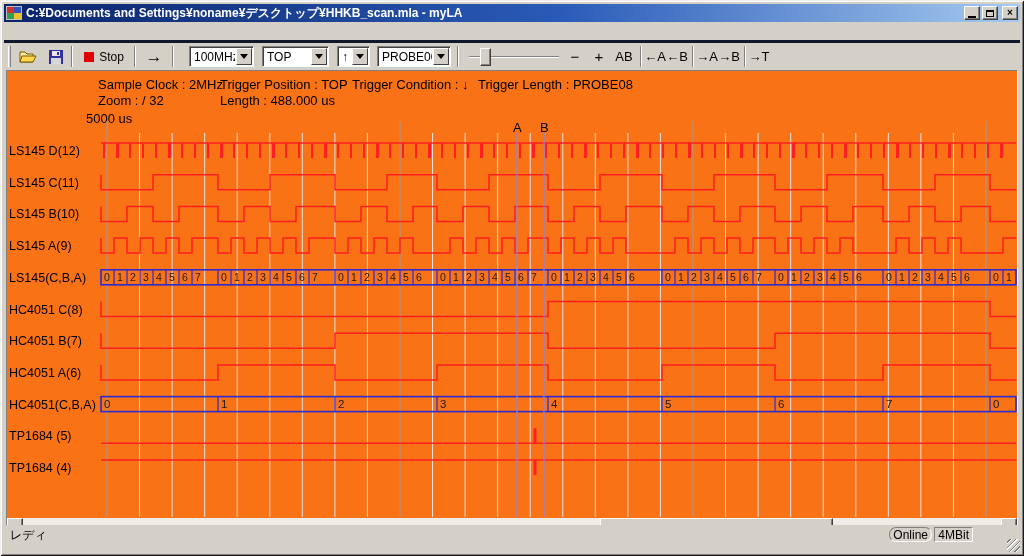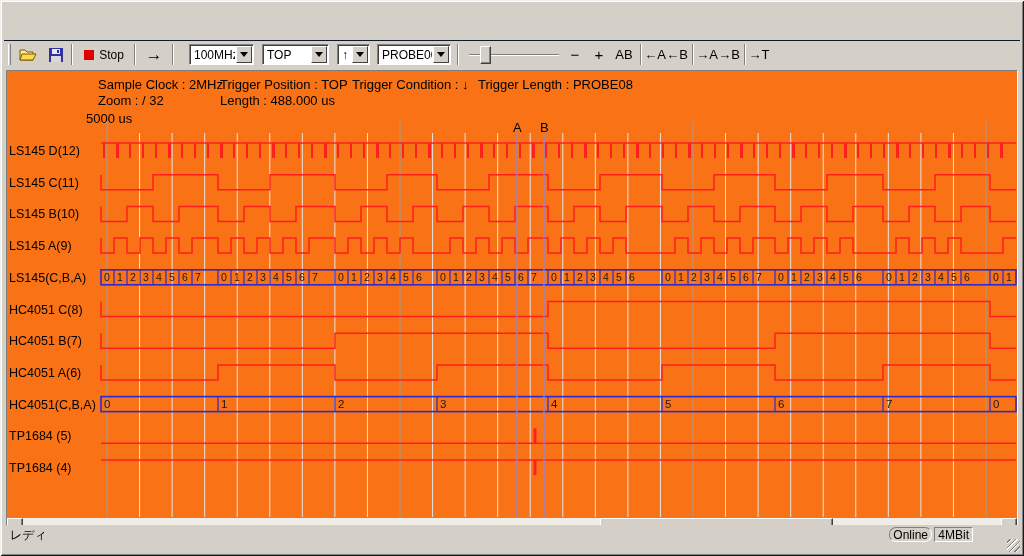--- a/index.html
+++ b/index.html
@@ -11,21 +11,21 @@
     display:flex;align-items:center;padding:0 2px;}
   .ttext{color:#fff;font-size:12px;font-weight:bold;margin-left:4px;white-space:nowrap;overflow:hidden;}
   .wbtns{margin-left:auto;display:flex;gap:2px;}
   .wbtn{width:16px;height:14px;background:#d4d0c8;border:1px solid;border-color:#fff #404040 #404040 #fff;
     box-shadow:inset -1px -1px 0 #808080;display:flex;align-items:center;justify-content:center;
     font-size:10px;font-weight:bold;color:#000;line-height:10px;}
   .gmin{display:block;width:8px;height:2px;background:#000;margin-top:8px;}
   .gmax{display:block;width:8px;height:7px;border:1px solid #000;border-top:2px solid #000;}
   .menubar{position:absolute;left:4px;top:23px;right:4px;height:16px;display:flex;align-items:center;font-size:12px;color:#000;}
   .mitem{padding:1px 8px;}
-  .toolbar{position:absolute;left:4px;top:40px;right:4px;height:28px;border-top:1px solid #0f172a;}
+  .toolbar{position:absolute;left:4px;top:40px;right:4px;height:28px;border-top:3px solid #0f172a;}
   .sep{position:absolute;top:3px;height:21px;width:2px;border-left:1px solid #808080;border-right:1px solid #fff;}
   .grip{position:absolute;top:3px;height:21px;width:3px;border-left:1px solid #fff;border-right:1px solid #808080;}
   .ibtn{position:absolute;top:3px;height:22px;display:flex;align-items:center;justify-content:center;}
   .combo{position:absolute;top:3px;height:21px;background:#fff;border:1px solid;border-color:#808080 #fff #fff #808080;
     box-shadow:inset 1px 1px 0 #404040;display:flex;align-items:center;}
   .cval{flex:1;font-size:12px;padding-left:4px;color:#000;white-space:nowrap;overflow:hidden;}
   .carrow{width:16px;height:17px;margin:1px;background:#d4d0c8;border:1px solid;border-color:#fff #404040 #404040 #fff;
     display:flex;align-items:center;justify-content:center;flex:none;}
   .tri{width:0;height:0;border-left:4px solid transparent;border-right:4px solid transparent;border-top:5px solid #000;}
   .tbtn{position:absolute;top:3px;height:22px;text-align:center;font-size:13px;color:#000;line-height:22px;}
@@ -46,20 +46,41 @@
   .sbox{position:absolute;top:2px;height:15px;border:1px solid;border-color:#808080 #fff #fff #808080;
     padding:0 3px;font-size:12px;line-height:14px;}
   .rgrip{position:absolute;right:0px;bottom:1px;width:13px;height:13px;
     background:repeating-linear-gradient(135deg,transparent 0 2px,#808080 2px 3px,#fff 3px 4px);}
 </style>
 </head>
 <body>
 
 <div class="window">
 
+  <div class="titlebar">
+    <span style="display:flex;">
+      <svg width="16" height="14">
+          <rect x="0" y="0" width="16" height="14" fill="#c0c0c0"></rect>
+          <rect x="1" y="1" width="7" height="6" fill="#d03030"></rect>
+          <rect x="8" y="1" width="7" height="6" fill="#3050c0"></rect>
+          <rect x="1" y="7" width="7" height="6" fill="#30a050"></rect>
+          <rect x="8" y="7" width="7" height="6" fill="#e8c030"></rect>
+        </svg>
+    </span>
+    <span class="ttext">C:¥Documents and Settings¥noname¥デスクトップ¥HHKB_scan.mla - myLA</span>
+    <span class="wbtns">
+      <span class="wbtn">
+          <i class="gmin"></i>
+        </span>
+      <span class="wbtn">
+          <i class="gmax"></i>
+        </span>
+      <span class="wbtn" style="margin-left:2px;">×</span>
+    </span>
+  </div>
 
 
   <div class="toolbar">
     <span class="grip" style="left:4px;"></span>
     <span class="ibtn" style="left:12px;width:24px;">
       <svg width="20" height="16">
           <path d="M2 3 L7 3 L9 5 L15 5 L15 13 L2 13 Z" fill="#ffe9a0" stroke="#7a5a00" stroke-width="1"></path>
           <path d="M4 7 L18 7 L15 13 L2 13 Z" fill="#ffd84d" stroke="#7a5a00" stroke-width="1"></path>
         </svg>
     </span>

